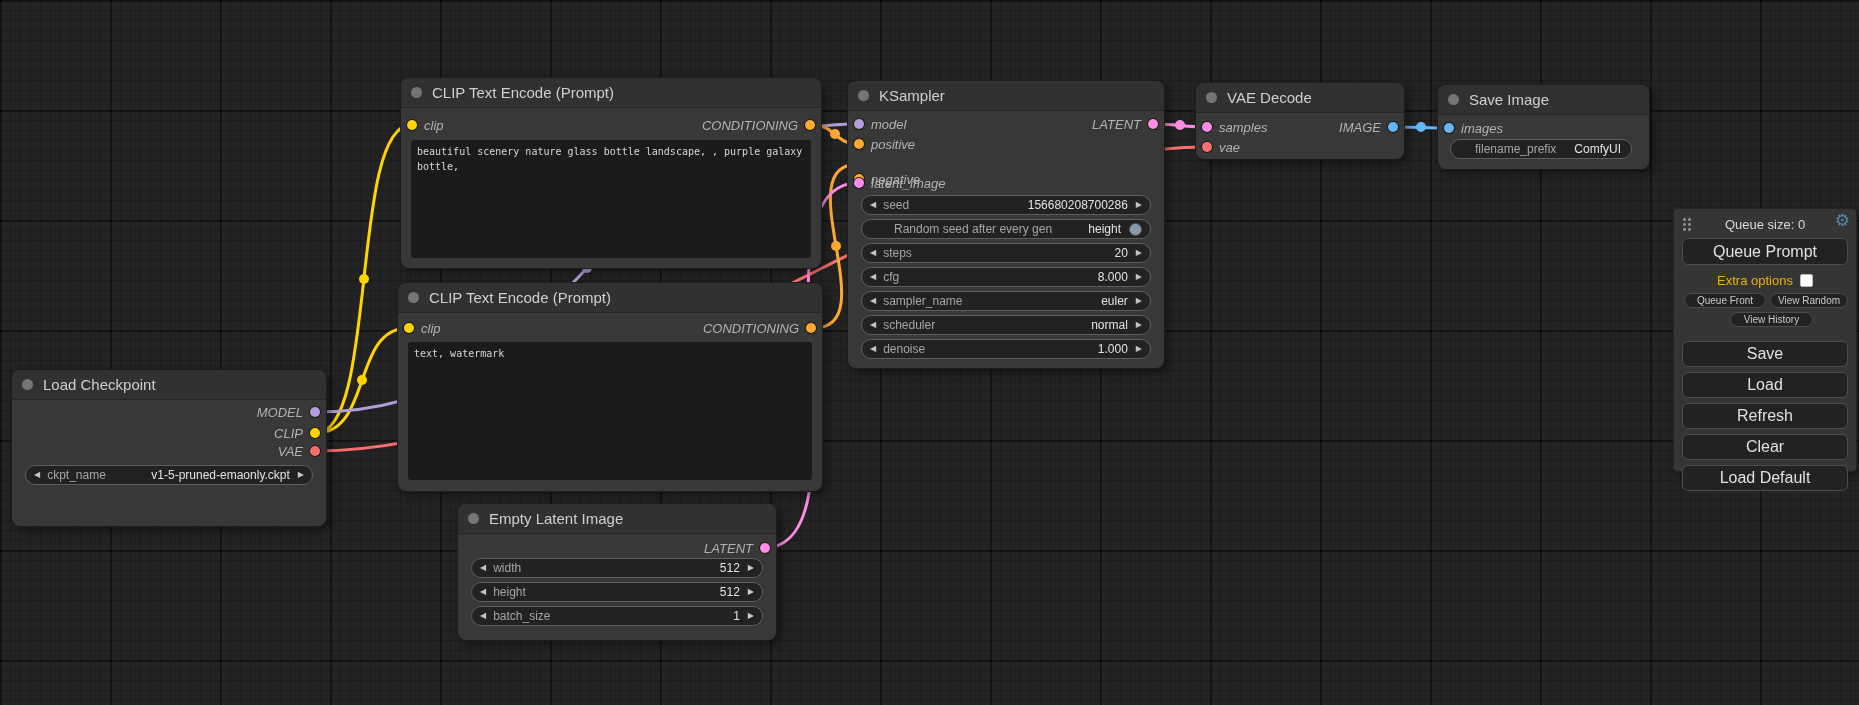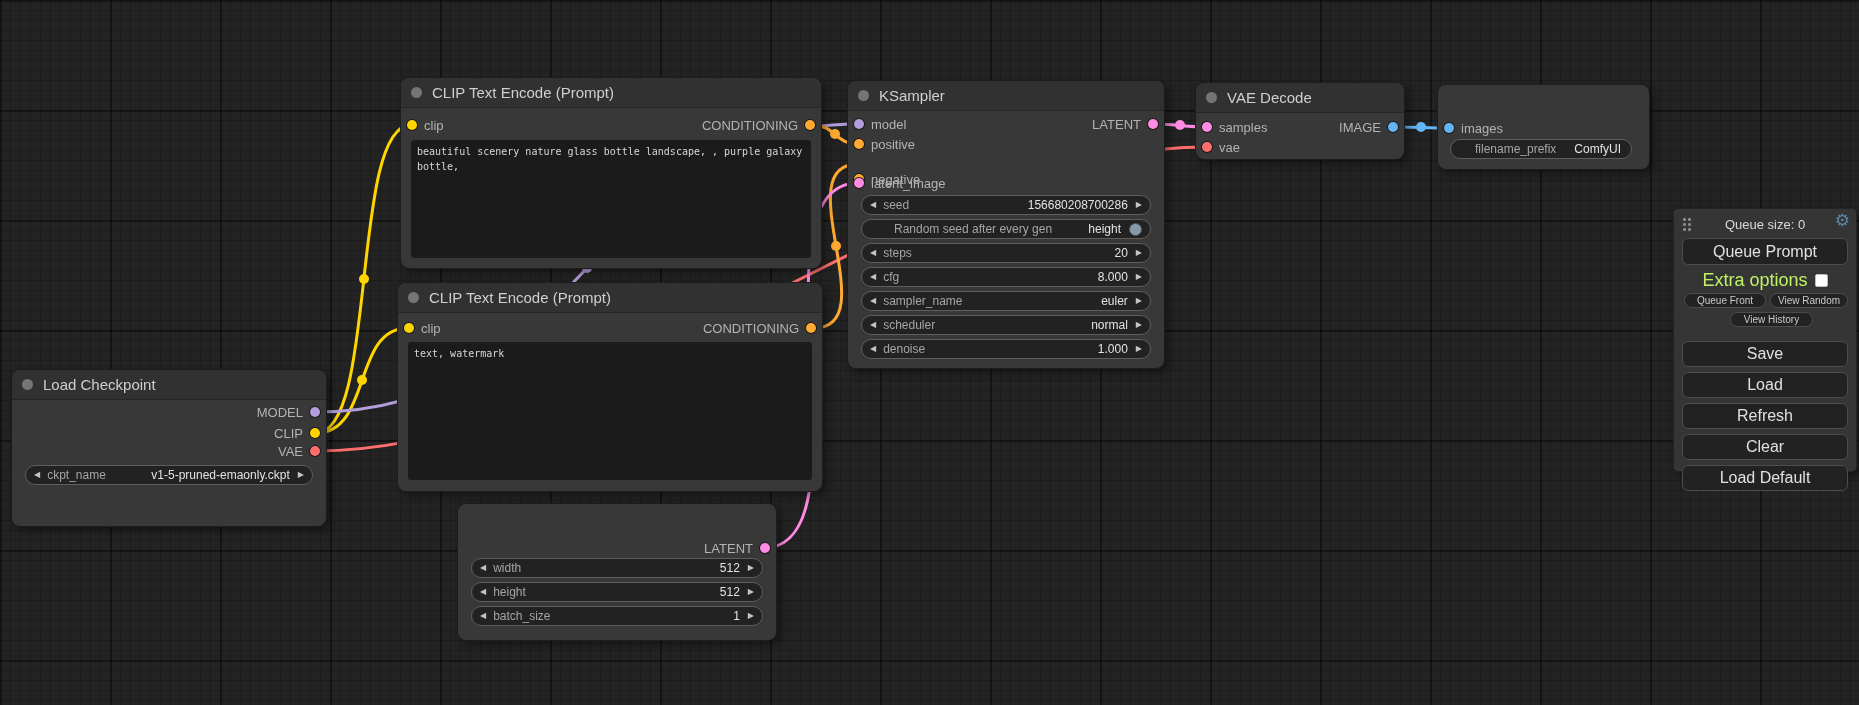--- a/index.html
+++ b/index.html
@@ -13,21 +13,21 @@
       linear-gradient(90deg, rgba(0,0,0,.18) 0 1px, transparent 1px);
     background-size:110px 110px,110px 110px,10px 10px,10px 10px;}
   #links{position:absolute;left:0;top:0;z-index:1;pointer-events:none;}
   .node{position:absolute;z-index:2;background:#383838;border-radius:8px;
     box-shadow:0 0 0 1px #1d1d1d,4px 4px 10px rgba(0,0,0,.45);}
   .ntitle{position:absolute;left:0;top:0;right:0;height:30px;background:#313131;
     border-radius:8px 8px 0 0;display:flex;align-items:center;padding-left:10px;
     border-bottom:1px solid #262626;box-sizing:border-box;}
   .tdot{width:11px;height:11px;border-radius:50%;background:#757575;margin-right:10px;flex:none;}
   .ttext{font-size:15px;color:#cfcfcf;white-space:nowrap;}
-  .port{position:absolute;display:flex;align-items:center;gap:7px;height:20px;}
+  .port{position:absolute;display:flex;align-items:center;gap:7px;height:20px;font-style:italic;}
   .port.in{left:6px;}
   .port.out{right:6px;flex-direction:row-reverse;}
   .pdot{width:10px;height:10px;border-radius:50%;background:var(--c,#888);
     box-shadow:0 0 0 1px #1a1a1a;flex:none;}
   .plabel{font-size:13px;color:#b3b3b3;white-space:nowrap;}
   .widget{position:absolute;left:13px;right:13px;height:20px;border-radius:10px;
     background:#222;border:1px solid #5e5e5e;display:flex;align-items:center;
     padding:0 8px;box-sizing:border-box;font-size:12px;white-space:nowrap;}
   .warr{font-size:8px;color:#c5c5c5;flex:none;line-height:1;}
   .wname{color:#a5a5a5;margin-left:7px;overflow:hidden;}
@@ -47,21 +47,21 @@
   .sbtn{position:absolute;height:15px;background:#222;border:1px solid #4c4c4c;
     border-radius:8px;color:#c9c9c9;font-size:10px;display:flex;align-items:center;
     justify-content:center;box-sizing:border-box;cursor:pointer;}
   #queue-size{position:absolute;left:0;right:0;top:8px;text-align:center;
     font-size:13px;color:#d8d8d8;}
   #drag-dots{position:absolute;left:9px;top:9px;width:8px;height:13px;}
   #drag-dots i{position:absolute;width:2.5px;height:2.5px;border-radius:50%;background:#8a8a8a;}
   #gear{position:absolute;right:6px;top:3px;font-size:17px;line-height:1;cursor:pointer;}
   #extra-row{position:absolute;left:0;right:0;top:63px;height:16px;display:flex;
     align-items:center;justify-content:center;gap:7px;}
-  #extra-label{font-size:18px;color:#bef264;}
+  #extra-label{font-size:13px;color:#eab308;}
   #extra-check{width:13px;height:13px;background:#fff;border:1px solid #bbb;
     border-radius:2px;box-sizing:border-box;cursor:pointer;}
   .sipill{justify-content:center;gap:18px;}
   .sipill .wname{margin-left:14px;}
   .sipill .wval{margin-left:0;margin-right:0;}
 </style>
 </head>
 <body>
 
 <div id="canvas">
@@ -142,20 +142,24 @@
       <span class="plabel">clip</span>
     </div>
     <div class="port out" style="top:35px">
       <span class="pdot" style="--c: #FFA931;"></span>
       <span class="plabel">CONDITIONING</span>
     </div>
     <div class="ta" style="top:59px;bottom:11px">text, watermark</div>
   </div>
 
   <div class="node" style="left:458px;top:504px;width:318px;height:136px">
+    <div class="ntitle">
+      <span class="tdot"></span>
+      <span class="ttext">Empty Latent Image</span>
+    </div>
     <div class="port out" style="top:34px">
       <span class="pdot" style="--c: #FF8CE4;"></span>
       <span class="plabel">LATENT</span>
     </div>
     <div class="widget" style="top:54px">
       <span class="warr">◀</span>
       <span class="wname">width</span>
       <span class="wval">512</span>
       <span class="warr">▶</span>
     </div>
@@ -254,20 +258,24 @@
       <span class="pdot" style="--c: #FF6E6E;"></span>
       <span class="plabel">vae</span>
     </div>
     <div class="port out" style="top:34px">
       <span class="pdot" style="--c: #64B5F6;"></span>
       <span class="plabel">IMAGE</span>
     </div>
   </div>
 
   <div class="node" style="left:1438px;top:85px;width:211px;height:84px">
+    <div class="ntitle">
+      <span class="tdot"></span>
+      <span class="ttext">Save Image</span>
+    </div>
     <div class="port in" style="top:33px">
       <span class="pdot" style="--c: #64B5F6;"></span>
       <span class="plabel">images</span>
     </div>
     <div class="widget sipill" style="top:54px;left:12px;right:17px">
       <span class="wname">filename_prefix</span>
       <span class="wval">ComfyUI</span>
     </div>
   </div>
 

